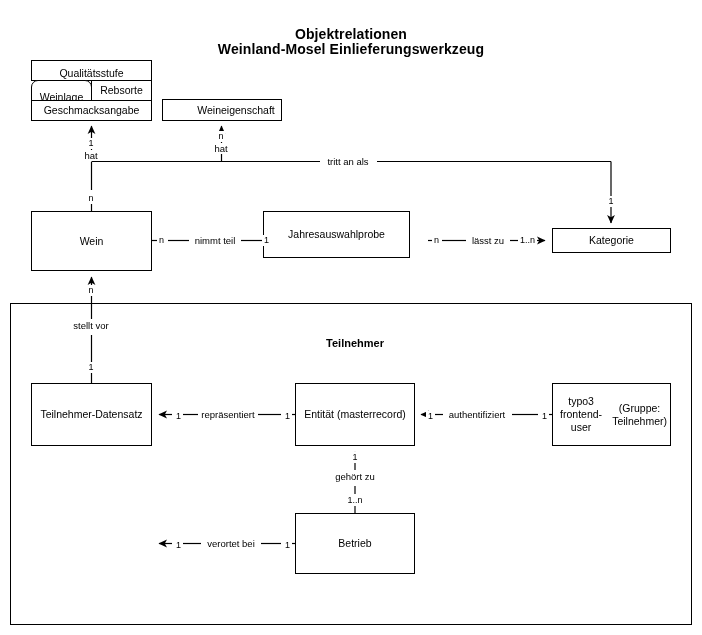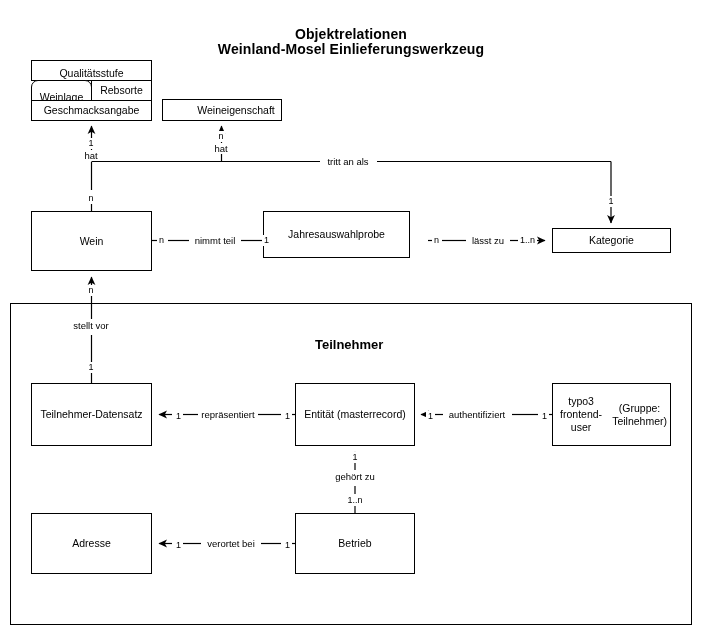--- a/index.html
+++ b/index.html
@@ -55,22 +55,23 @@
 
   .grp {
     position: absolute;
     box-sizing: border-box;
     border: 1.4px solid #000000;
     background: transparent;
     z-index: 1;
   }
   .grp-lbl {
     position: absolute;
-    font-size: 13px;
+    font-size: 11px;
     font-weight: bold;
+    text-align: center;
     z-index: 4;
   }
 
   .lbl {
     position: absolute;
     font-size: 9.5px;
     line-height: 11px;
     background: #ffffff;
     padding: 0 2px;
     white-space: nowrap;
@@ -194,23 +195,20 @@
     <span>Teilnehmer-Datensatz</span>
   </div>
   <div class="ent" style="left:295px; top:383px; width:120px; height:63px;">
     <span>Entität (masterrecord)</span>
   </div>
   <div class="ent" style="left:552px; top:383px; width:119px; height:63px; flex-direction:row;">
     <span>typo3 frontend-user</span>
     <span>(Gruppe: Teilnehmer)</span>
   </div>
 
-  <div class="ent" style="left:31px; top:513px; width:121px; height:61px;">
-    <span>Adresse</span>
-  </div>
   <div class="ent" style="left:295px; top:513px; width:120px; height:61px;">
     <span>Betrieb</span>
   </div>
 
   <div class="lbl card ctr" style="left:91px; top:138px;">1</div>
   <div class="lbl ctr" style="left:91px; top:150px;">hat</div>
   <div class="lbl card ctr" style="left:91px; top:193px;">n</div>
 
   <div class="lbl card ctr" style="left:221px; top:131px;">n</div>
   <div class="lbl ctr" style="left:221px; top:143px;">hat</div>

